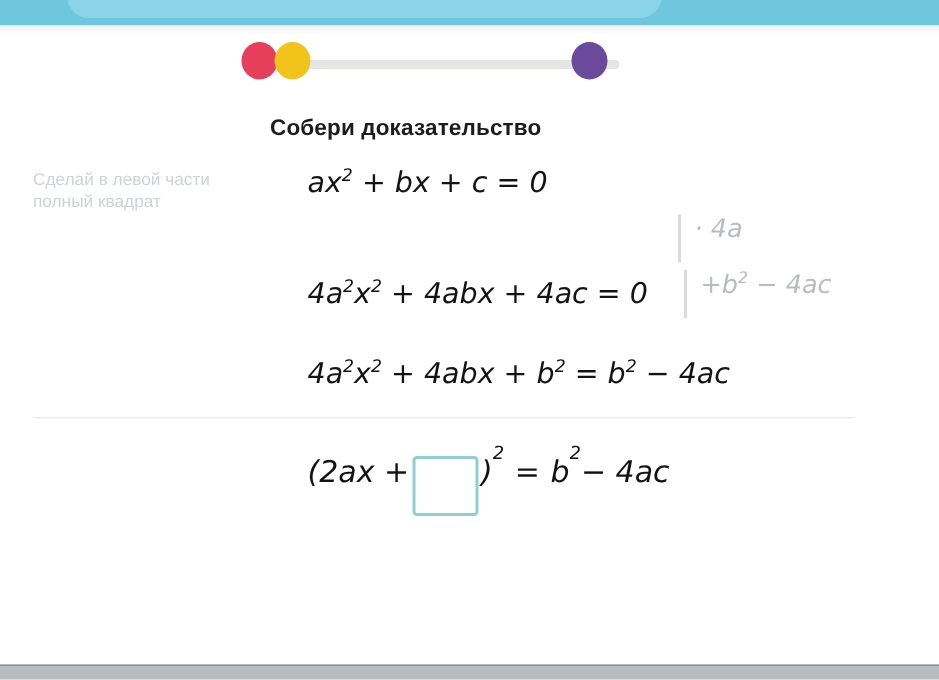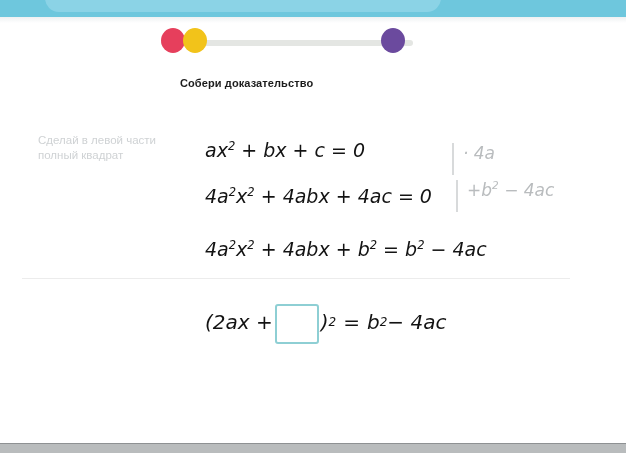--- a/index.html
+++ b/index.html
@@ -68,21 +68,21 @@
   }
   .dot-1 { left: 161px; background: #e63f5c; }
   .dot-2 { left: 183px; background: #f2c31a; }
   .dot-3 { left: 381px; background: #6b4a9e; }
 
   
   .page-title {
     position: absolute;
     left: 180px;
     top: 77px;
-    font-size: 11px;
+    font-size: 15px;
     font-weight: bold;
     color: #1c1c1c;
     letter-spacing: 0.1px;
   }
 
   
   .content {
     position: absolute;
     left: 0;
     top: 105px;
@@ -128,27 +128,27 @@
     padding-left: 9px;
     border-left: 2px solid #d8dadb;
   }
   .annot sup {
     font-size: 10.5px;
     vertical-align: super;
     line-height: 0;
   }
 
   
-  .row-eq1  { top: 34px; }
+  .row-eq1  { top: 6px; }
   .row-an1  { left: 452px; top: 14px; height: 32px; margin-top: 24px; }
   .row-eq2  { top: 80px; font-style: italic; }
   .row-an2  { left: 456px; top: 75px; height: 32px; }
   .row-eq3  { top: 133px; }
 
-  .label-1  { top: 28px; margin-left: 16px; }
+  .label-1  { top: 8px; }
 
   .divider {
     position: absolute;
     left: 22px;
     top: 278px;
     width: 548px;
     height: 1px;
     background: #ececec;
   }
 
@@ -166,21 +166,21 @@
     top: 11px;
     font-size: 11.5px;
     color: #3d3d3d;
     white-space: nowrap;
   }
   .bottom-eq {
     position: absolute;
     left: 205px;
     top: 2px;
     display: flex;
-    align-items: center;
+    align-items: flex-start;
     font-family: "DejaVu Sans", sans-serif;
     font-style: italic;
     font-size: 20px;
     color: #131313;
     white-space: nowrap;
   }
   .answer-box {
     display: inline-block;
     width: 40px;
     height: 36px;

